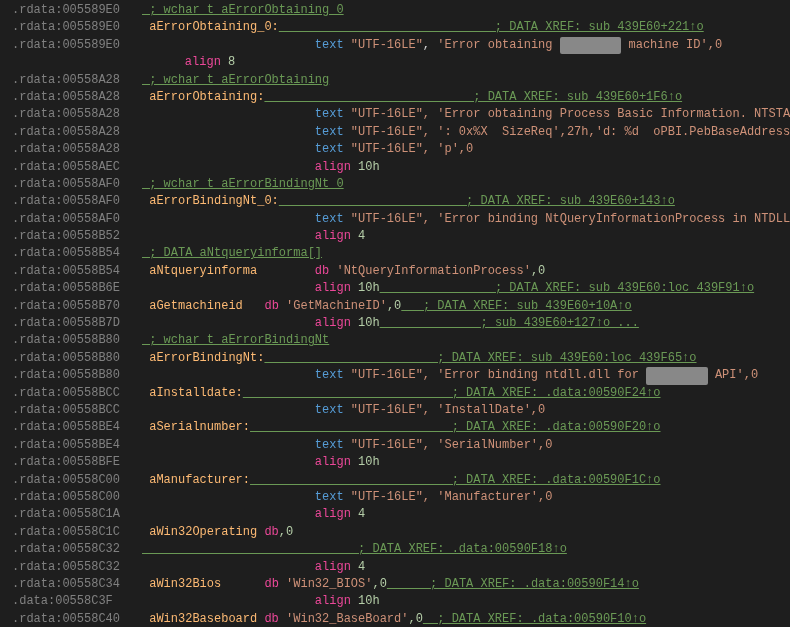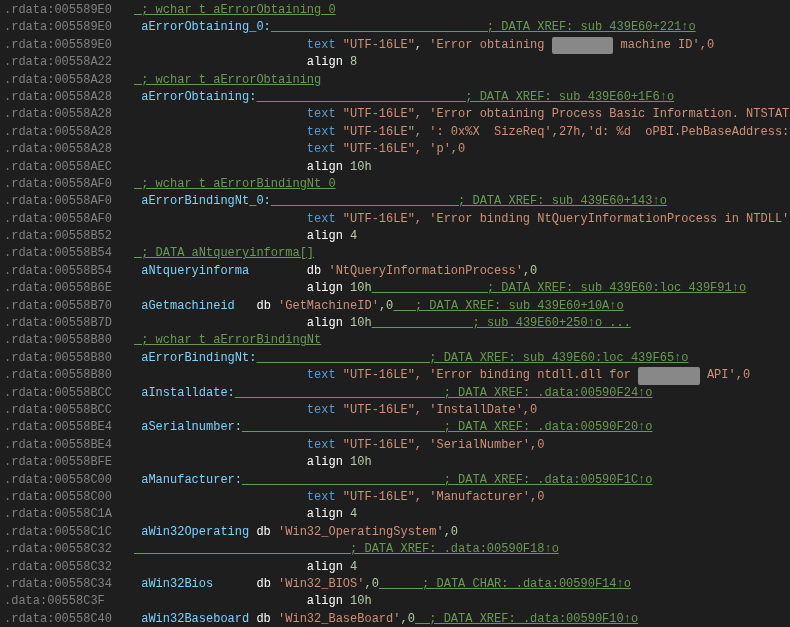--- a/index.html
+++ b/index.html
@@ -13,44 +13,44 @@
       min-height: 627px;
     }
     .code-view {
       background: #1e1e1e;
       padding: 2px 0;
       line-height: 1.45;
     }
     .line {
       display: flex;
       white-space: pre;
-      padding: 0 4px;
+      padding: 0 12px;
     }
     .addr {
       color: #808080;
       min-width: 130px;
       display: inline-block;
     }
     .label {
-      color: #7dd3fc;
+      color: #fdba74;
       text-align: right;
     }
     .keyword-text {
       color: #569cd6;
       text-align: right;
     }
     .string-val {
       color: #ce9178;
     }
     .comment {
       color: #6a9955;
       text-decoration: underline;
     }
     .directive {
-      color: #ffffff;
+      color: #ec4899;
     }
     .number {
       color: #b5cea8;
     }
     .normal {
       color: #d4d4d4;
     }
     .redacted {
       background: #888;
       color: #888;
@@ -80,21 +80,20 @@
     <span class="keyword-text">text</span>
     <span class="normal"> </span>
     <span class="string-val">"UTF-16LE"</span>
     <span class="normal">, </span>
     <span class="string-val">'Error obtaining </span>
     <span class="redacted">        </span>
     <span class="string-val"> machine ID',0</span>
   </div>
 
   <div class="line">
-    <span class="addr">.rdata:00558A22</span>
     <span class="normal">                        </span>
     <span class="directive">align</span>
     <span class="number"> 8</span>
   </div>
 
   <div class="line">
     <span class="addr">.rdata:00558A28</span>
     <span class="comment"> ; wchar_t aErrorObtaining</span>
   </div>
 
@@ -191,21 +190,21 @@
     <span class="string-val"> 'GetMachineID'</span>
     <span class="number">,0</span>
     <span class="comment">   ; DATA XREF: sub_439E60+10A↑o</span>
   </div>
 
   <div class="line">
     <span class="addr">.rdata:00558B7D</span>
     <span class="normal">                        </span>
     <span class="directive">align</span>
     <span class="number"> 10h</span>
-    <span class="comment">              ; sub_439E60+250↑o ...</span>
+    <span class="comment">              ; sub_439E60+127↑o ...</span>
   </div>
 
   <div class="line">
     <span class="addr">.rdata:00558B80</span>
     <span class="comment"> ; wchar_t aErrorBindingNt</span>
   </div>
 
   <div class="line">
     <span class="addr">.rdata:00558B80</span>
     <span class="label"> aErrorBindingNt:</span>
@@ -276,21 +275,20 @@
     <span class="normal">                        </span>
     <span class="directive">align</span>
     <span class="number"> 4</span>
   </div>
 
   <div class="line">
     <span class="addr">.rdata:00558C1C</span>
     <span class="label"> aWin32Operating</span>
     <span class="normal"> </span>
     <span class="directive">db</span>
-    <span class="string-val"> 'Win32_OperatingSystem'</span>
     <span class="number">,0</span>
   </div>
 
   <div class="line">
     <span class="addr">.rdata:00558C32</span>
     <span class="comment">                              ; DATA XREF: .data:00590F18↑o</span>
   </div>
 
   <div class="line">
     <span class="addr">.rdata:00558C32</span>
@@ -299,21 +297,21 @@
     <span class="number"> 4</span>
   </div>
 
   <div class="line">
     <span class="addr">.rdata:00558C34</span>
     <span class="label"> aWin32Bios</span>
     <span class="normal">      </span>
     <span class="directive">db</span>
     <span class="string-val"> 'Win32_BIOS'</span>
     <span class="number">,0</span>
-    <span class="comment">      ; DATA CHAR: .data:00590F14↑o</span>
+    <span class="comment">      ; DATA XREF: .data:00590F14↑o</span>
   </div>
 
   <div class="line">
     <span class="addr">.data:00558C3F</span>
     <span class="normal">                        </span>
     <span class="directive">align</span>
     <span class="number"> 10h</span>
   </div>
 
   <div class="line">

